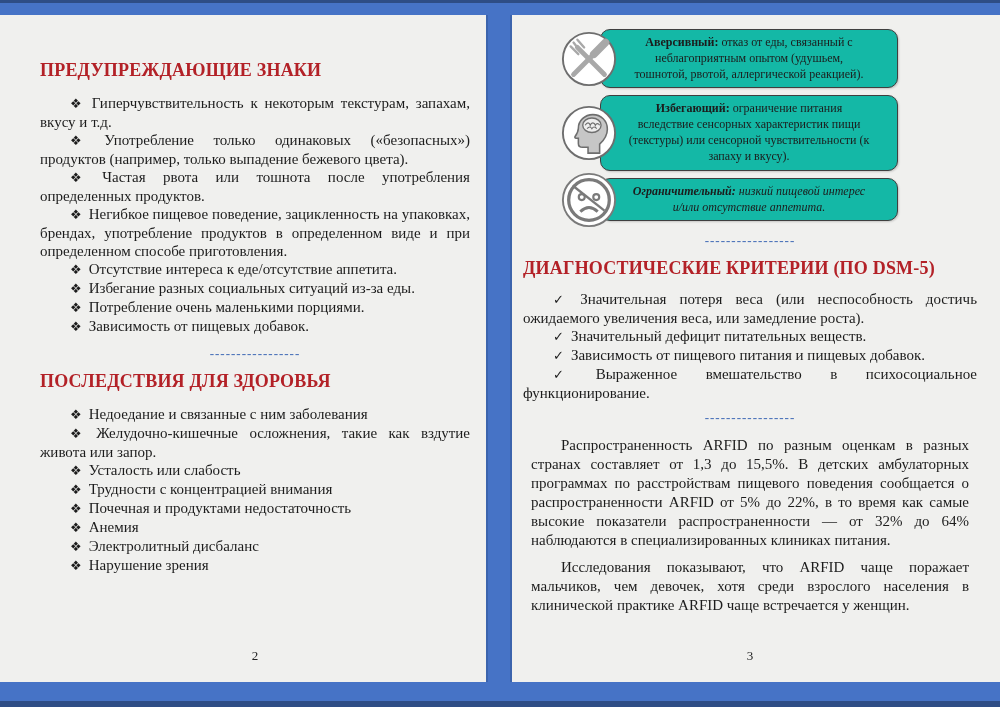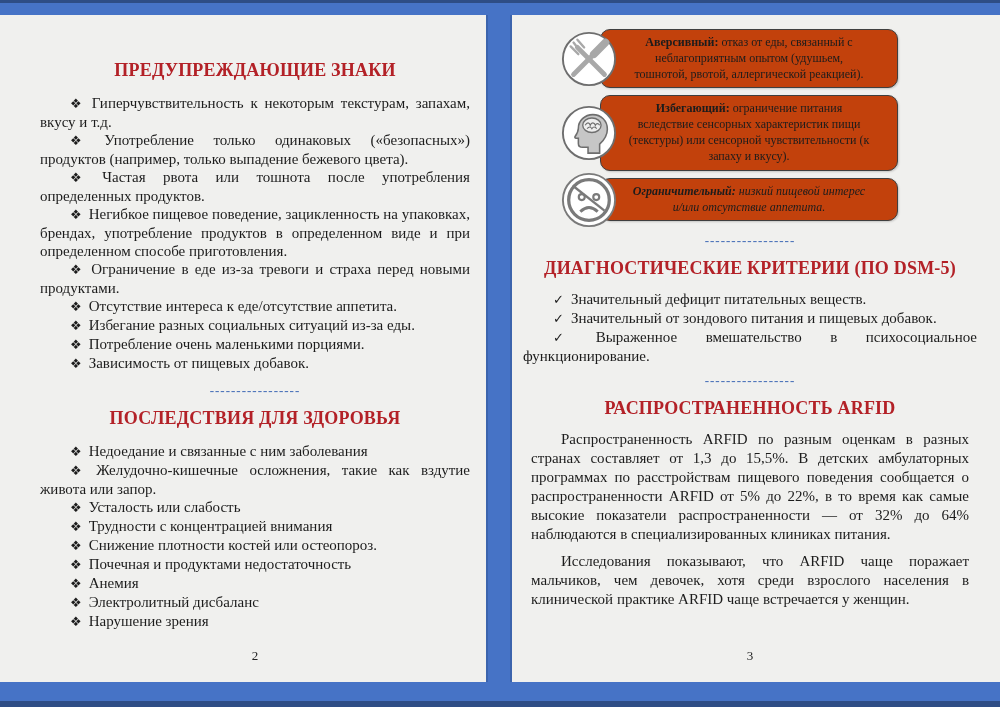--- a/index.html
+++ b/index.html
@@ -25,21 +25,21 @@
     background: #4673c6;
     box-shadow: inset 2px 0 0 #3c64ad, inset -2px 0 0 #3c64ad;
   }
   
   .page { position: absolute; top: 15px; height: 667px; }
   .page-left  { left: 40px;  width: 430px; }
   .page-right { left: 523px; width: 454px; }
 
   .section-title {
     font-size: 18px; font-weight: bold; color: #b32127;
-    text-align: center; margin: 0; letter-spacing: 0.2px; line-height: 22px;
+    margin: 0; letter-spacing: 0.2px; line-height: 22px;
   }
   .t-top { margin-top: 44px; }
 
   .list { margin-top: 13px; }
   .li {
     margin: 0; text-indent: 30px; text-align: justify;
     font-size: 15px; line-height: 18px;
   }
   .marker { margin-right: 7px; font-family: "DejaVu Sans", sans-serif; font-size: 13px; }
   .check  { margin-right: 7px; font-family: "DejaVu Sans", sans-serif; font-size: 13px; }
@@ -58,21 +58,21 @@
     position: absolute; bottom: 18px; left: 0; width: 100%;
     text-align: center; font-size: 13px; color: #222;
   }
 
   
   .cards { margin-top: 14px; margin-left: 77px; }
   .card-row { position: relative; margin-bottom: 7px; }
   .card {
     width: 298px; box-sizing: border-box;
     border: 1.3px solid #3f3f3f; border-radius: 10px;
-    background: #c2410c;
+    background: #14b8a6;
     padding: 5px 26px 5px 26px;
     text-align: center; font-size: 12px; line-height: 1.32;
     min-height: 48px;
     display: flex; flex-direction: column; justify-content: center;
     box-shadow: 1px 1px 2px rgba(0,0,0,0.18);
   }
   .card-row.small .card { min-height: 40px; font-style: italic; }
   .card .lead { font-weight: bold; }
   .card-icon {
     position: absolute; left: -40px; top: 50%; transform: translateY(-50%);
@@ -86,36 +86,34 @@
 <div class="bar-bottom"></div>
 <div class="bar-center"></div>
 
 <div class="page page-left">
   <h1 class="section-title t-top">ПРЕДУПРЕЖДАЮЩИЕ ЗНАКИ</h1>
   <div class="list">
     <p class="li"><span class="marker">❖</span><span>Гиперчувствительность к некоторым текстурам, запахам, вкусу и т.д.</span></p>
     <p class="li"><span class="marker">❖</span><span>Употребление только одинаковых («безопасных») продуктов (например, только выпадение бежевого цвета).</span></p>
     <p class="li"><span class="marker">❖</span><span>Частая рвота или тошнота после употребления определенных продуктов.</span></p>
     <p class="li"><span class="marker">❖</span><span>Негибкое пищевое поведение, зацикленность на упаковках, брендах, употребление продуктов в определенном виде и при определенном способе приготовления.</span></p>
-    <p class="li"><span class="marker">❖</span><span>Ограничение в еде из-за тревоги и страха перед новыми продуктами.</span></p>
     <p class="li"><span class="marker">❖</span><span>Отсутствие интереса к еде/отсутствие аппетита.</span></p>
     <p class="li"><span class="marker">❖</span><span>Избегание разных социальных ситуаций из-за еды.</span></p>
     <p class="li"><span class="marker">❖</span><span>Потребление очень маленькими порциями.</span></p>
     <p class="li"><span class="marker">❖</span><span>Зависимость от пищевых добавок.</span></p>
   </div>
 
   <p class="divider">-----------------</p>
 
   <h1 class="section-title">ПОСЛЕДСТВИЯ ДЛЯ ЗДОРОВЬЯ</h1>
   <div class="list">
     <p class="li"><span class="marker">❖</span><span>Недоедание и связанные с ним заболевания</span></p>
     <p class="li"><span class="marker">❖</span><span>Желудочно-кишечные осложнения, такие как вздутие живота или запор.</span></p>
     <p class="li"><span class="marker">❖</span><span>Усталость или слабость</span></p>
     <p class="li"><span class="marker">❖</span><span>Трудности с концентрацией внимания</span></p>
-    <p class="li"><span class="marker">❖</span><span>Снижение плотности костей или остеопороз.</span></p>
     <p class="li"><span class="marker">❖</span><span>Почечная и продуктами недостаточность</span></p>
     <p class="li"><span class="marker">❖</span><span>Анемия</span></p>
     <p class="li"><span class="marker">❖</span><span>Электролитный дисбаланс</span></p>
     <p class="li"><span class="marker">❖</span><span>Нарушение зрения</span></p>
   </div>
   <div class="page-number">2</div>
 </div>
 
 <div class="page page-right">
 
@@ -162,27 +160,27 @@
       <div class="card">
         <div><span class="lead">Ограничительный:</span> <span>низкий пищевой интерес и/или отсутствие аппетита.</span></div>
       </div>
     </div>
   </div>
 
   <p class="divider" style="margin-top:13px">-----------------</p>
 
   <h1 class="section-title">ДИАГНОСТИЧЕСКИЕ КРИТЕРИИ (ПО DSM-5)</h1>
   <div class="list" style="margin-top:11px">
+    <p class="li"><span class="check">✓</span><span>Значительная потеря веса (или неспособность достичь ожидаемого увеличения веса, или замедление роста).</span></p>
     <p class="li"><span class="check">✓</span><span>Значительный дефицит питательных веществ.</span></p>
-    <p class="li"><span class="check">✓</span><span>Значительный от зондового питания и пищевых добавок.</span></p>
+    <p class="li"><span class="check">✓</span><span>Зависимость от пищевого питания и пищевых добавок.</span></p>
     <p class="li"><span class="check">✓</span><span>Выраженное вмешательство в психосоциальное функционирование.</span></p>
   </div>
 
   <p class="divider" style="margin-top:9px">-----------------</p>
 
-  <h1 class="section-title">РАСПРОСТРАНЕННОСТЬ ARFID</h1>
   <div style="margin-top:11px">
     <p class="para">Распространенность ARFID по разным оценкам в разных странах составляет от 1,3 до 15,5%. В детских амбулаторных программах по расстройствам пищевого поведения сообщается о распространенности ARFID от 5% до 22%, в то время как самые высокие показатели распространенности — от 32% до 64% наблюдаются в специализированных клиниках питания.</p>
     <p class="para">Исследования показывают, что ARFID чаще поражает мальчиков, чем девочек, хотя среди взрослого населения в клинической практике ARFID чаще встречается у женщин.</p>
   </div>
 
   <div class="page-number">3</div>
 </div>
 
 </body></html>

